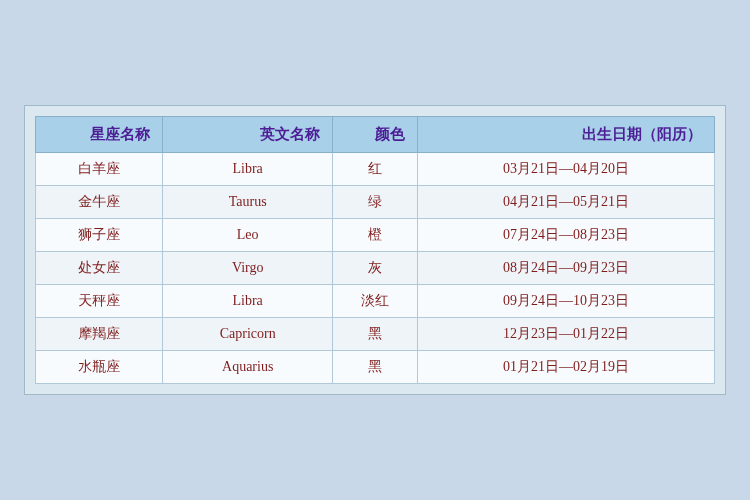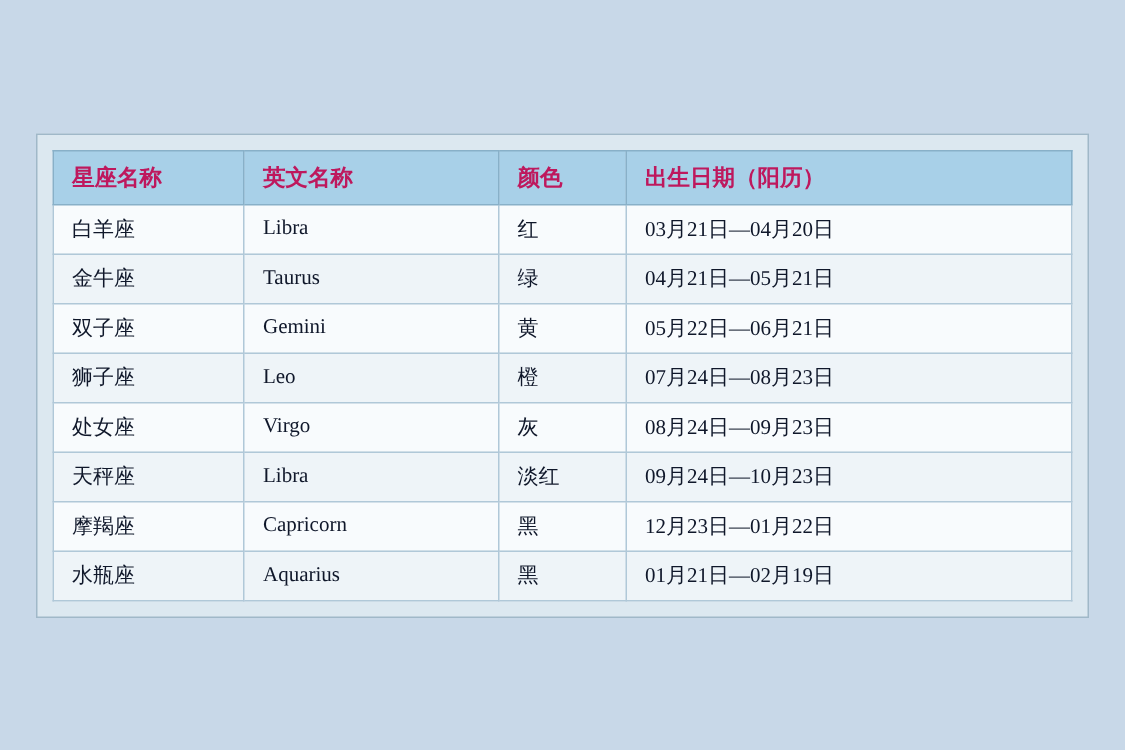--- a/index.html
+++ b/index.html
@@ -30,39 +30,40 @@
       background-color: #f0f4f8;
     }
 
     thead tr {
       background-color: #a8d0e8;
     }
 
     thead th {
       border: 1px solid #88b0c8;
       padding: 8px 12px;
-      text-align: left;
+      text-align: right;
       font-size: 15px;
       font-weight: bold;
-      color: #be185d;
+      color: #4c1d95;
     }
 
     tbody tr {
       background-color: #f8fbfd;
     }
 
     tbody tr:nth-child(even) {
       background-color: #eef4f8;
     }
 
     tbody td {
       border: 1px solid #b0c8d8;
       padding: 7px 12px;
+      text-align: center;
       font-size: 14px;
-      color: #0f172a;
+      color: #7f1d1d;
     }
 
     .col-chinese { width: 120px; }
     .col-english { width: 160px; }
     .col-color   { width: 80px; font-family: Liberation Mono, monospace; }
     .col-date    { width: 280px; }
   </style>
 </head>
 <body>
 
@@ -81,26 +82,20 @@
           <td>白羊座</td>
           <td>Libra</td>
           <td>红</td>
           <td>03月21日—04月20日</td>
         </tr>
         <tr>
           <td>金牛座</td>
           <td>Taurus</td>
           <td>绿</td>
           <td>04月21日—05月21日</td>
-        </tr>
-        <tr>
-          <td>双子座</td>
-          <td>Gemini</td>
-          <td>黄</td>
-          <td>05月22日—06月21日</td>
         </tr>
         <tr>
           <td>狮子座</td>
           <td>Leo</td>
           <td>橙</td>
           <td>07月24日—08月23日</td>
         </tr>
         <tr>
           <td>处女座</td>
           <td>Virgo</td>

